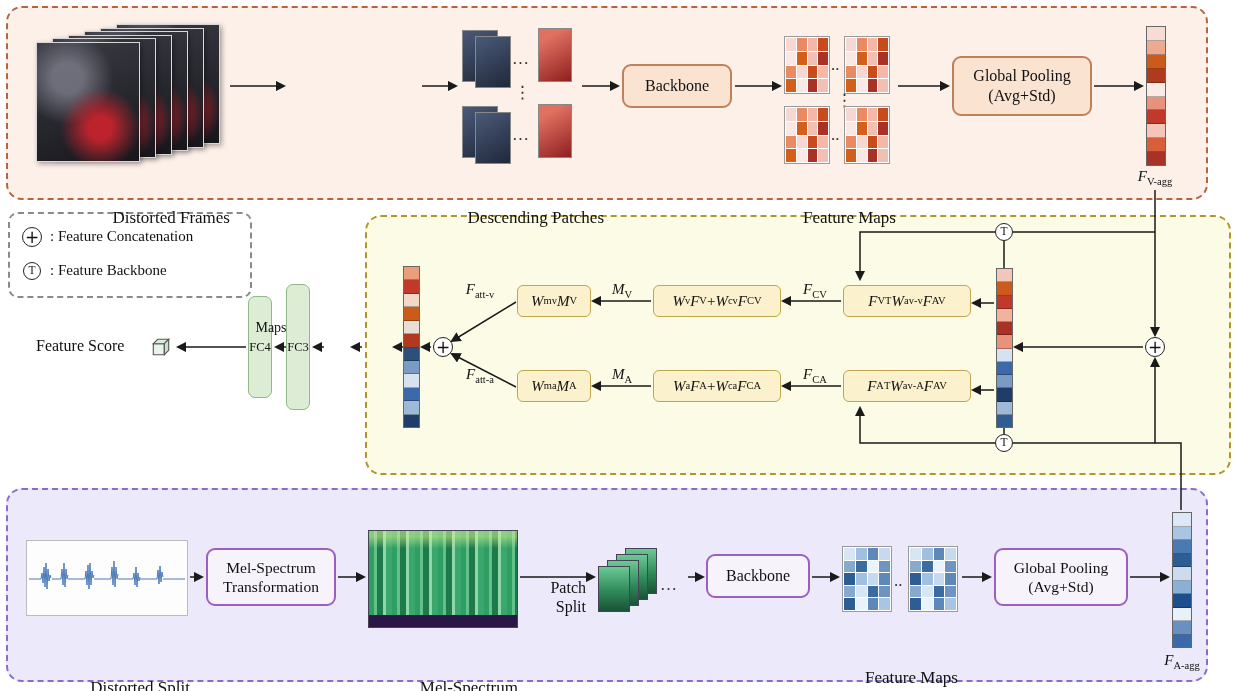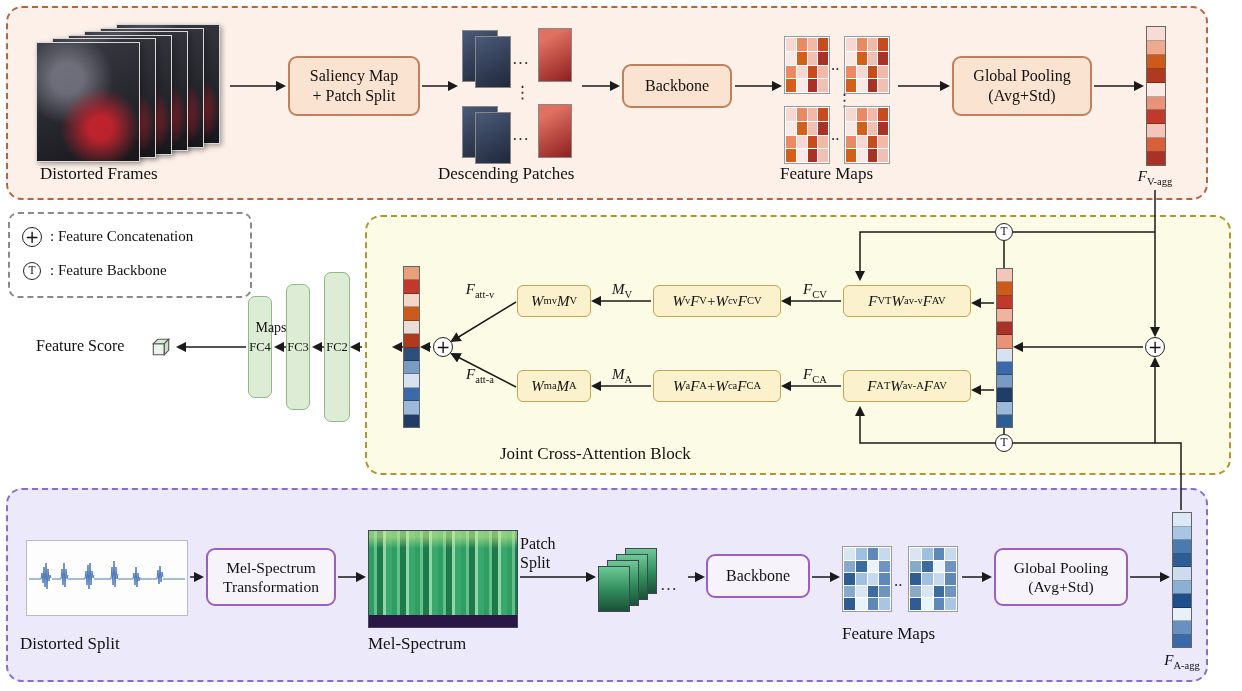--- a/index.html
+++ b/index.html
@@ -14,21 +14,21 @@
   .box{display:flex;align-items:center;justify-content:center;text-align:center;
        white-space:pre-line;line-height:1.25;border-radius:9px;}
   .peach{background:#fae3d0;border:2px solid #c0805c;font-size:16px;}
   .purplebox{background:#f7f3fb;border:2px solid #9a5fc0;font-size:15.5px;}
   .formula{background:#fbf1cd;border:1.5px solid #c3a450;border-radius:6px;font-size:15px;}
   .formula i{font-style:italic;}
   .formula sub,.mathlbl sub{font-size:10.5px;}
   .formula sup,.mathlbl sup{font-size:10.5px;}
   .fcbox{background:#dcecd5;border:1.5px solid #8fb985;border-radius:7px;font-size:12.5px;
          display:flex;align-items:center;justify-content:center;}
-  .lbl{text-align:left;font-size:17px;}
+  .lbl{text-align:right;font-size:17px;margin-top:44px;}
   .smalllbl{text-align:center;font-size:14px;}
   .mathlbl{text-align:center;font-size:15px;}
   .mathlbl i{font-style:italic;}
   .circle{border:1.5px solid #222;border-radius:50%;background:#fff;display:flex;
           align-items:center;justify-content:center;font-family:"DejaVu Sans",sans-serif;}
   .cplus{font-size:17px;line-height:1;font-weight:400;}
   .ctrans{font-size:11.5px;line-height:1;font-family:"Liberation Serif",serif;}
   .vbar{display:flex;flex-direction:column;border:1px solid #666;background:#fff;}
   .vbar .cell{flex:1;border-bottom:1px solid rgba(0,0,0,.28);}
   .vbar .cell:last-child{border-bottom:none;}
@@ -114,22 +114,20 @@
   <div class="abs" style="left:36px;top:24px;width:192px;height:140px;">
     <div class="frame" style="left:80px;top:0;z-index:1;"></div>
     <div class="frame" style="left:64px;top:4px;z-index:2;"></div>
     <div class="frame" style="left:48px;top:7px;z-index:3;"></div>
     <div class="frame" style="left:32px;top:11px;z-index:4;"></div>
     <div class="frame" style="left:16px;top:14px;z-index:5;"></div>
     <div class="frame" style="left:0;top:18px;z-index:6;"></div>
   </div>
   <div class="abs lbl" style="left:40px;top:164px;width:190px;">Distorted Frames</div>
 
-  <div class="abs box peach" style="left:288px;top:56px;width:132px;height:60px;">Saliency Map
-+ Patch Split</div>
 
   <div class="abs" style="left:462px;top:24px;width:116px;height:140px;">
     <div class="tile tile-dark" style="left:0;top:6px;width:34px;height:50px;"></div>
     <div class="tile tile-dark" style="left:13px;top:12px;width:34px;height:50px;"></div>
     <div class="abs dots" style="left:50px;top:26px;">…</div>
     <div class="tile tile-red" style="left:76px;top:4px;width:32px;height:52px;"></div>
     <div class="abs dots" style="left:52px;top:60px;">⋮</div>
     <div class="tile tile-dark" style="left:0;top:82px;width:34px;height:50px;"></div>
     <div class="tile tile-dark" style="left:13px;top:88px;width:34px;height:50px;"></div>
     <div class="abs dots" style="left:50px;top:102px;">…</div>
@@ -242,21 +240,20 @@
 
   <div class="abs" style="left:36px;top:337px;width:112px;font-size:16px;">Feature Score</div>
   <svg class="abs" style="left:150px;top:336px;" width="22" height="22" viewBox="0 0 20 20">
     <polygon points="3,7 13,7 13,17 3,17" fill="#eaf4ea" stroke="#555"></polygon>
     <polygon points="3,7 7,3 17,3 13,7" fill="#d8ecd8" stroke="#555"></polygon>
     <polygon points="13,7 17,3 17,13 13,17" fill="#c8e0c8" stroke="#555"></polygon>
   </svg>
 
   <div class="abs fcbox" style="left:248px;top:296px;width:24px;height:102px;">FC4</div>
   <div class="abs fcbox" style="left:286px;top:284px;width:24px;height:126px;">FC3</div>
-  <div class="abs fcbox" style="left:324px;top:272px;width:26px;height:150px;">FC2</div>
   <div class="abs smalllbl" style="left:252px;top:320px;width:38px;">Maps</div>
 
   <div class="abs vbar" style="left:403px;top:266px;width:17px;height:162px;">
       <div class="cell" style="background: rgb(232, 160, 122);"></div>
       <div class="cell" style="background: rgb(192, 57, 43);"></div>
       <div class="cell" style="background: rgb(245, 215, 200);"></div>
       <div class="cell" style="background: rgb(204, 90, 26);"></div>
       <div class="cell" style="background: rgb(232, 222, 214);"></div>
       <div class="cell" style="background: rgb(176, 58, 32);"></div>
       <div class="cell" style="background: rgb(44, 79, 124);"></div>
@@ -293,21 +290,20 @@
       <div class="cell" style="background: rgb(58, 106, 170);"></div>
       <div class="cell" style="background: rgb(122, 156, 196);"></div>
       <div class="cell" style="background: rgb(31, 61, 102);"></div>
       <div class="cell" style="background: rgb(157, 184, 216);"></div>
       <div class="cell" style="background: rgb(46, 93, 148);"></div>
     </div>
   <div class="abs circle ctrans" style="left:995px;top:223px;width:18px;height:18px;">T</div>
   <div class="abs circle ctrans" style="left:995px;top:434px;width:18px;height:18px;">T</div>
   <div class="abs circle cplus" style="left:1145px;top:337px;width:20px;height:20px;">+</div>
 
-  <div class="abs lbl" style="left:500px;top:444px;width:310px;">Joint Cross-Attention Block</div>
 
   <div class="abs wave" style="left:26px;top:540px;width:162px;height:76px;">
     <svg width="160" height="74">
       <path d="M2,38 H14 M14,38 l1,-6 1,10 1,-16 1,20 1,-24 1,26 1,-20 1,12 1,-6 1,3 M25,38 H34 M34,38 l1,-10 1,16 1,-22 1,24 1,-18 1,10 1,-4 M41,38 H58 M58,38 l1,-8 1,14 1,-20 1,24 1,-26 1,22 1,-14 1,7 1,-3 M67,38 H84 M84,38 l1,-12 1,18 1,-24 1,26 1,-20 1,12 1,-5 M91,38 H106 M106,38 l1,-6 1,12 1,-18 1,20 1,-14 1,8 1,-4 M113,38 H130 M130,38 l1,-9 1,14 1,-18 1,16 1,-10 1,5 M136,38 H158" stroke="#4a78b8" stroke-width="1" fill="none"></path>
     </svg>
   </div>
   <div class="abs lbl" style="left:20px;top:634px;width:170px;">Distorted Split</div>
 
   <div class="abs box purplebox" style="left:206px;top:548px;width:130px;height:58px;">Mel-Spectrum
 Transformation</div>

